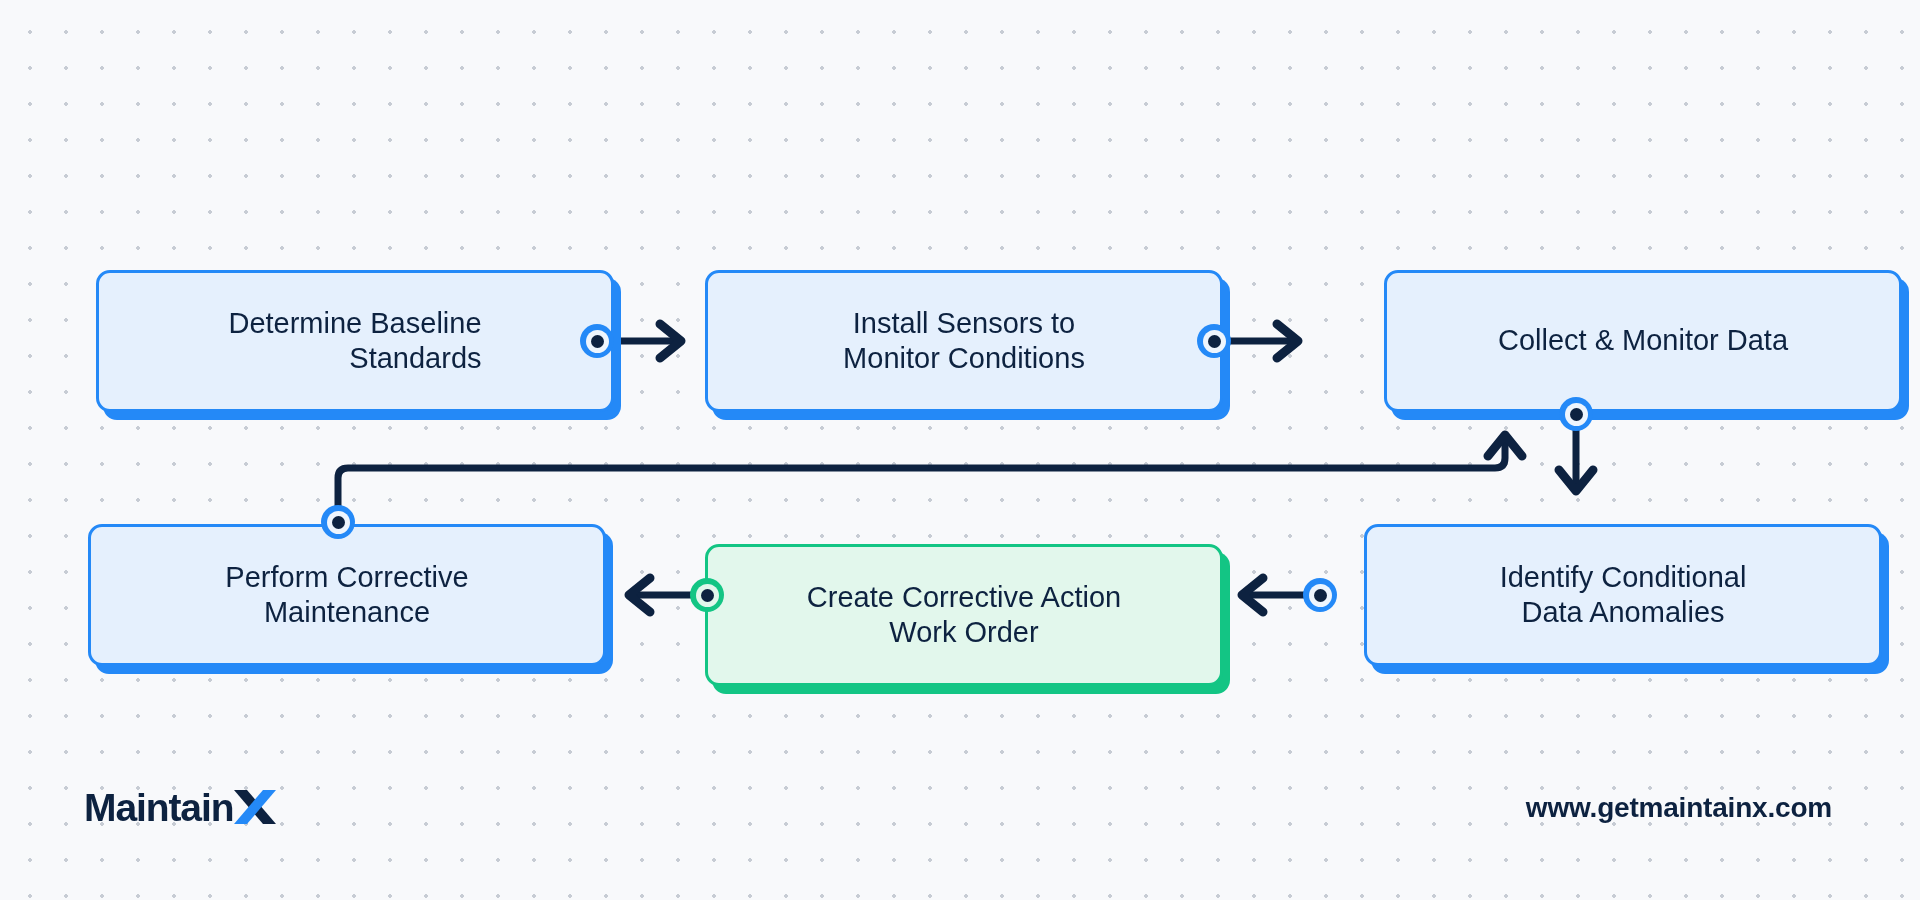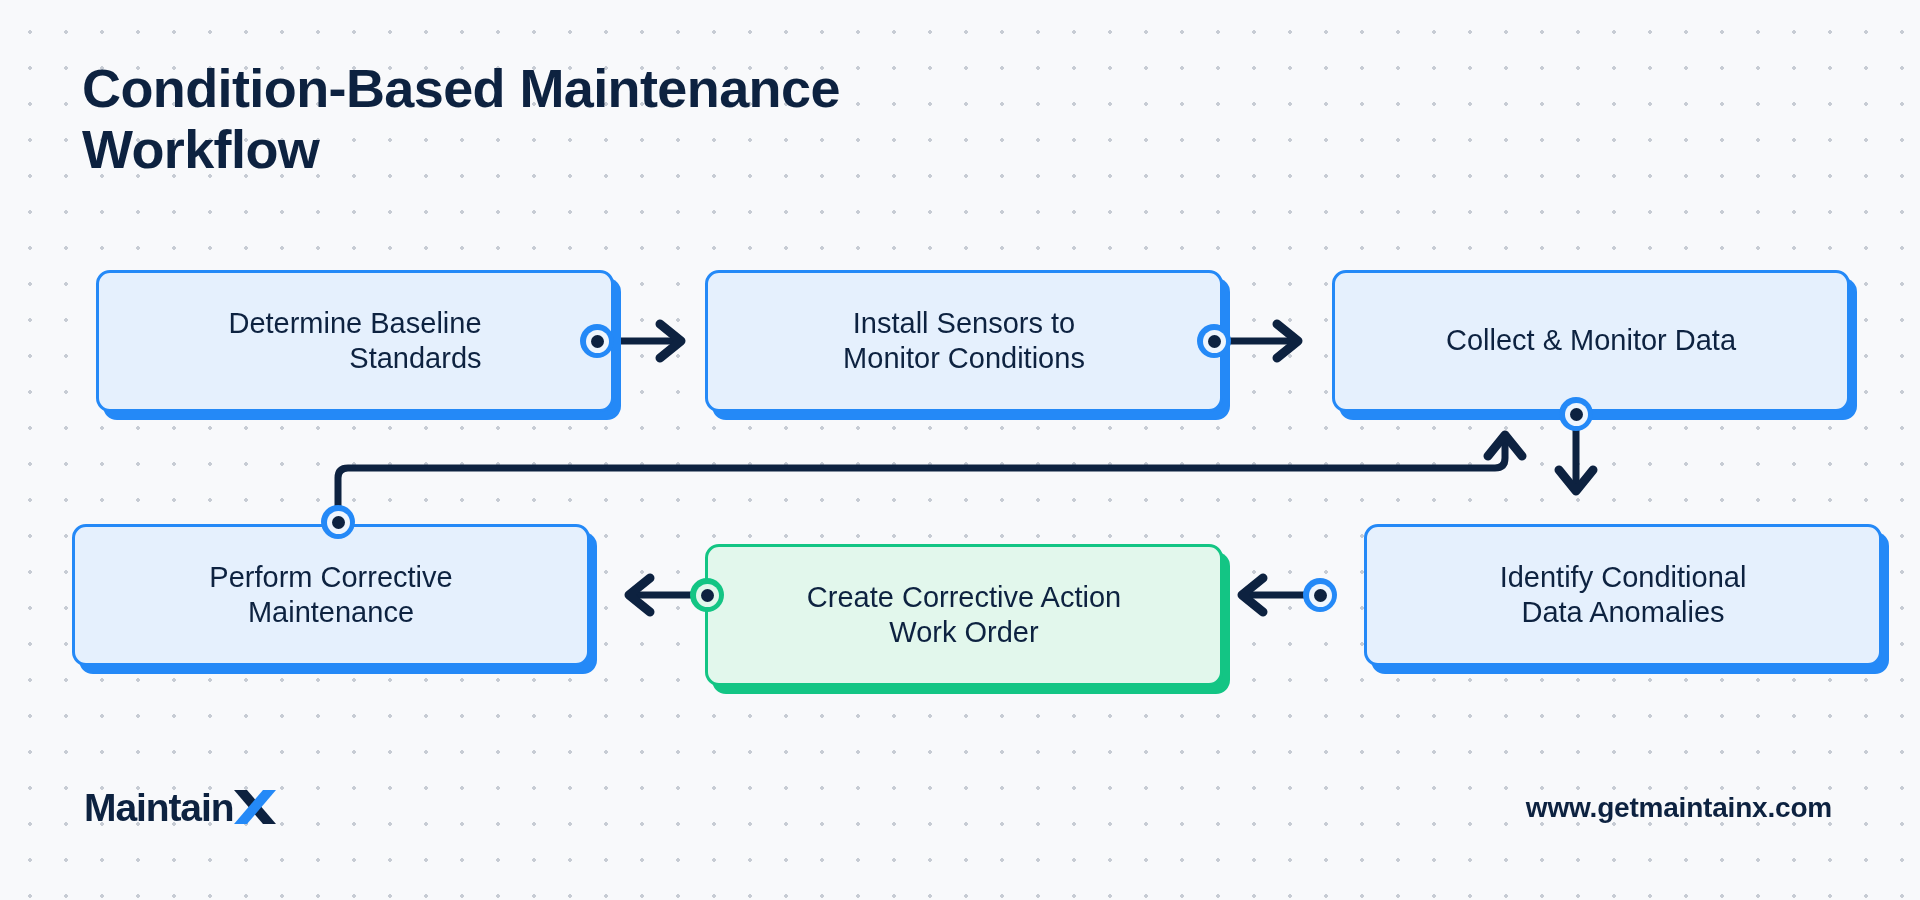--- a/index.html
+++ b/index.html
@@ -137,22 +137,20 @@
     font-weight: 700;
     letter-spacing: -0.2px;
     color: #0d2240;
   }
 </style>
 </head>
 <body>
 
 <div id="canvas">
 
-  <h1 id="title">Condition-Based Maintenance
-Workflow</h1>
 
   <svg id="arrows" viewBox="0 0 1920 900" width="1920" height="900">
 
     <g>
       <line x1="612" y1="341" x2="680" y2="341" stroke="#0d2240" stroke-width="7" stroke-linecap="round"></line>
       <polyline points="660,324 681,341 660,358" fill="none" stroke="#0d2240" stroke-width="9" stroke-linecap="round" stroke-linejoin="round"></polyline>
     </g>
 
     <g>
       <line x1="1229" y1="341" x2="1297" y2="341" stroke="#0d2240" stroke-width="7" stroke-linecap="round"></line>
@@ -183,25 +181,25 @@
   <div class="node-box blue" style="left:96px; top:270px; width:518px; height:142px;text-align:right;">
     <span>Determine Baseline
 Standards</span>
   </div>
 
   <div class="node-box blue" style="left:705px; top:270px; width:518px; height:142px;justify-content:center;">
     <span>Install Sensors to
 Monitor Conditions</span>
   </div>
 
-  <div class="node-box blue" style="left:1332px; top:270px; width:518px; height:142px;">
+  <div class="node-box blue" style="left:1384px; top:270px; width:518px; height:142px;">
     <span>Collect &amp; Monitor Data</span>
   </div>
 
-  <div class="node-box blue" style="left:72px; top:524px; width:518px; height:142px;">
+  <div class="node-box blue" style="left:88px; top:524px; width:518px; height:142px;">
     <span>Perform Corrective
 Maintenance</span>
   </div>
 
   <div class="node-box green" style="left:705px; top:544px; width:518px; height:142px;">
     <span>Create Corrective Action
 Work Order</span>
   </div>
 
   <div class="node-box blue" style="left:1364px; top:524px; width:518px; height:142px;">

